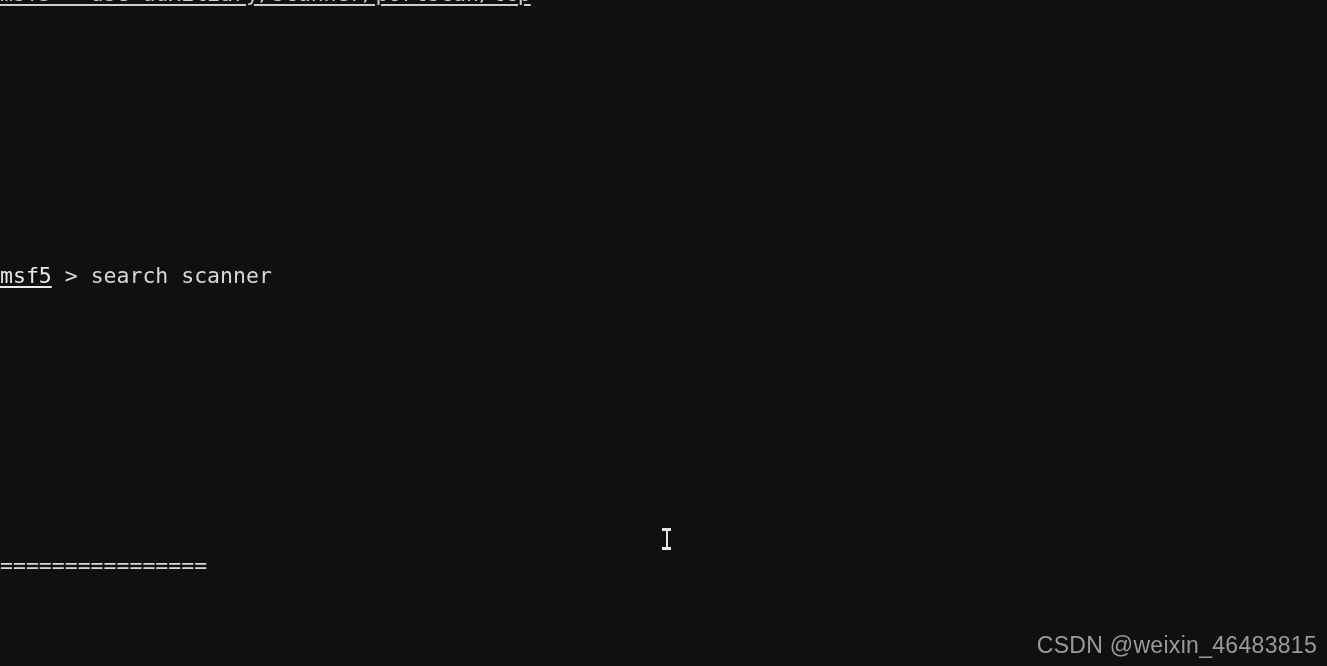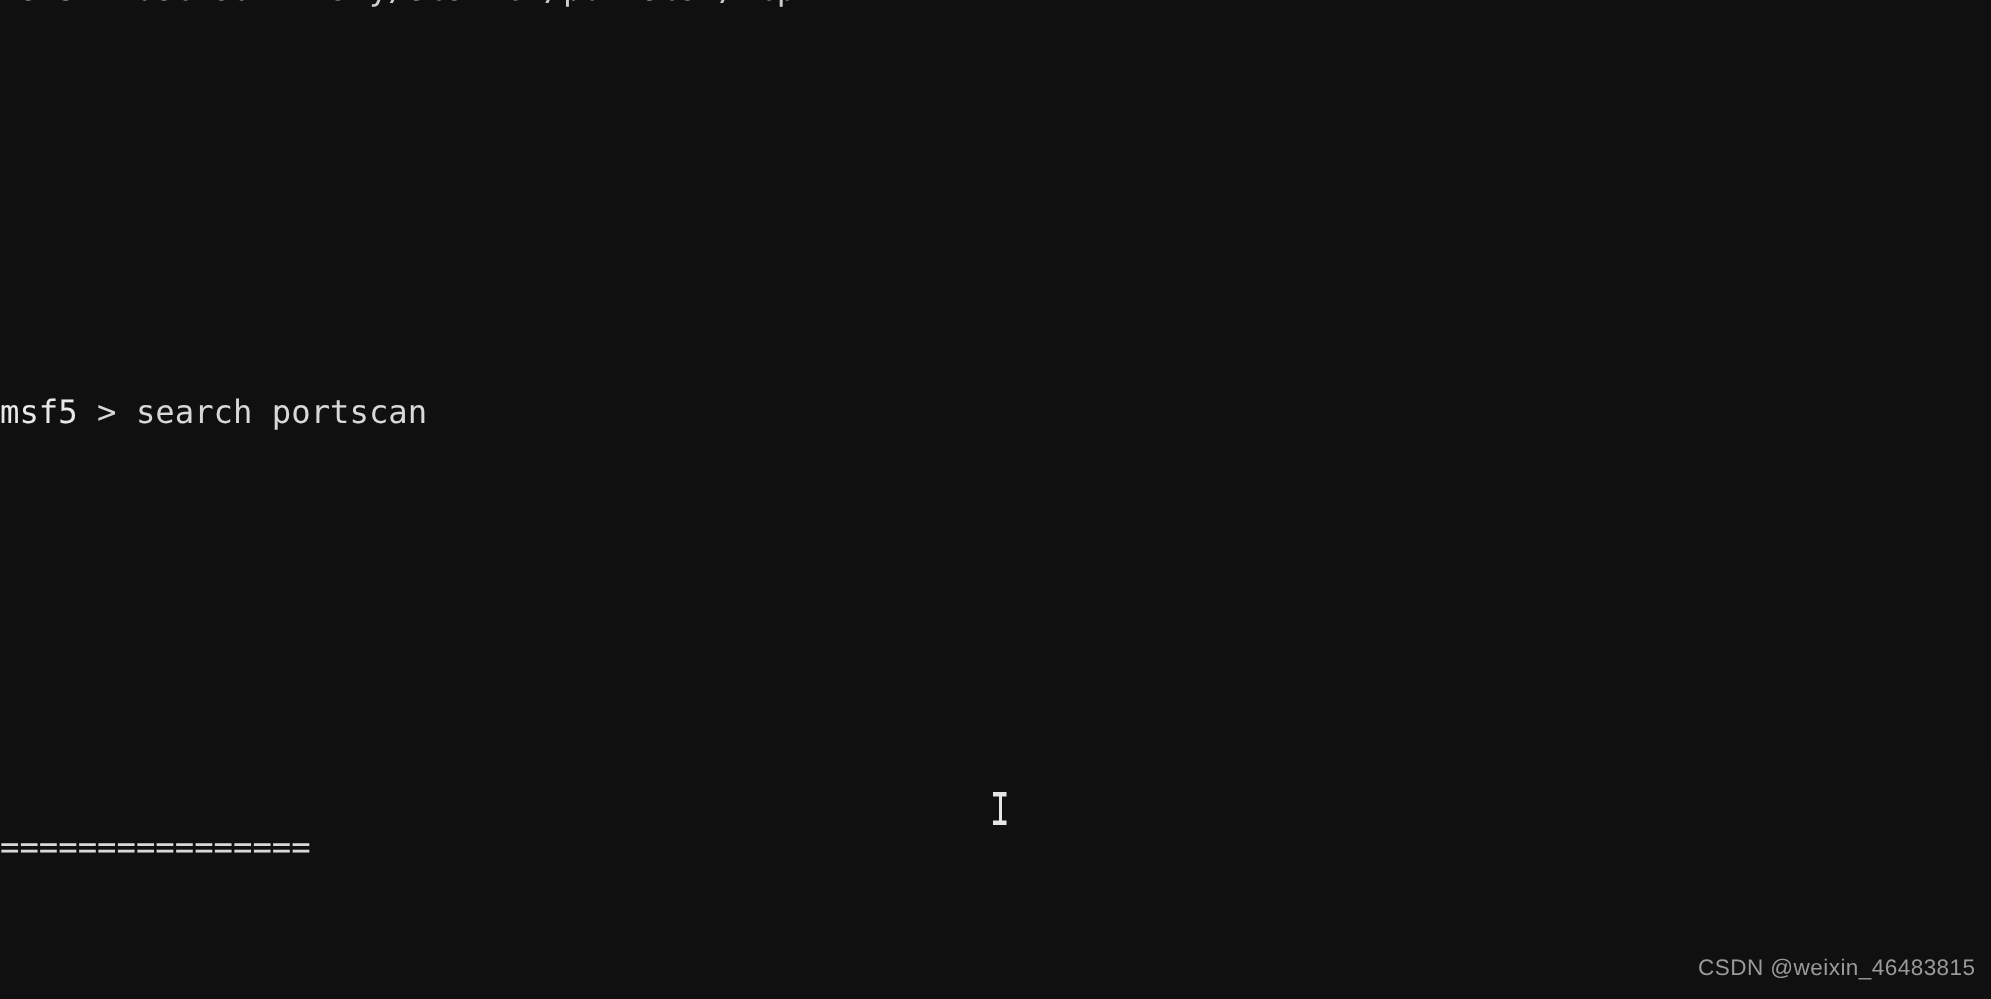--- a/index.html
+++ b/index.html
@@ -34,21 +34,21 @@
   }
   .row {
     height: 29px;
     white-space: pre;
     display: block;
   }
 
   
   .c-white   { color: #d8d8d8; }
   .c-bright  { color: #e9e9e9; }
-  .c-under   { text-underline-offset: 3px; margin-top: 44px; }
+  .c-under   { text-decoration: underline; text-underline-offset: 3px; margin-top: 44px; }
 
   
   #clipline {
     position: absolute;
     left: 0;
     top: -21px;
     width: 1327px;
     height: 29px;
     white-space: pre;
     overflow: hidden;
@@ -71,39 +71,39 @@
   #ibeam .capT  { position:absolute; left:0px;  top:0px;  width:9px; height:3px; background:#e6e6e6; }
   #ibeam .capB  { position:absolute; left:0px;  bottom:0px; width:9px; height:3px; background:#e6e6e6; }
 
   
   #watermark {
     position: absolute;
     right: 10px;
     bottom: 6px;
     color: #9a9a9a;
     font-family: "Liberation Sans", "DejaVu Sans", sans-serif;
-    font-size: 15px;
+    font-size: 23px;
     letter-spacing: 0.3px;
     white-space: pre;
   }
 </style>
 </head>
 <body>
 
 <div id="screen">
 
   <div id="clipline"><span class="c-white c-under">msf5 &gt; use auxiliary/scanner/portscan/tcp</span></div>
 
   <div class="term">
 
     
     <span class="row"> </span>
 
     
-    <span class="row"><span class="c-bright c-under">msf5</span><span class="c-white"> &gt; </span><span class="c-white">search portscan</span></span>
+    <span class="row"><span class="c-bright c-under">msf5</span><span class="c-white"> &gt; </span><span class="c-white">search scanner</span></span>
 
     
     <span class="row"> </span>
 
     
     <span class="row"><span class="c-white">================</span></span>
 
     
     
 

